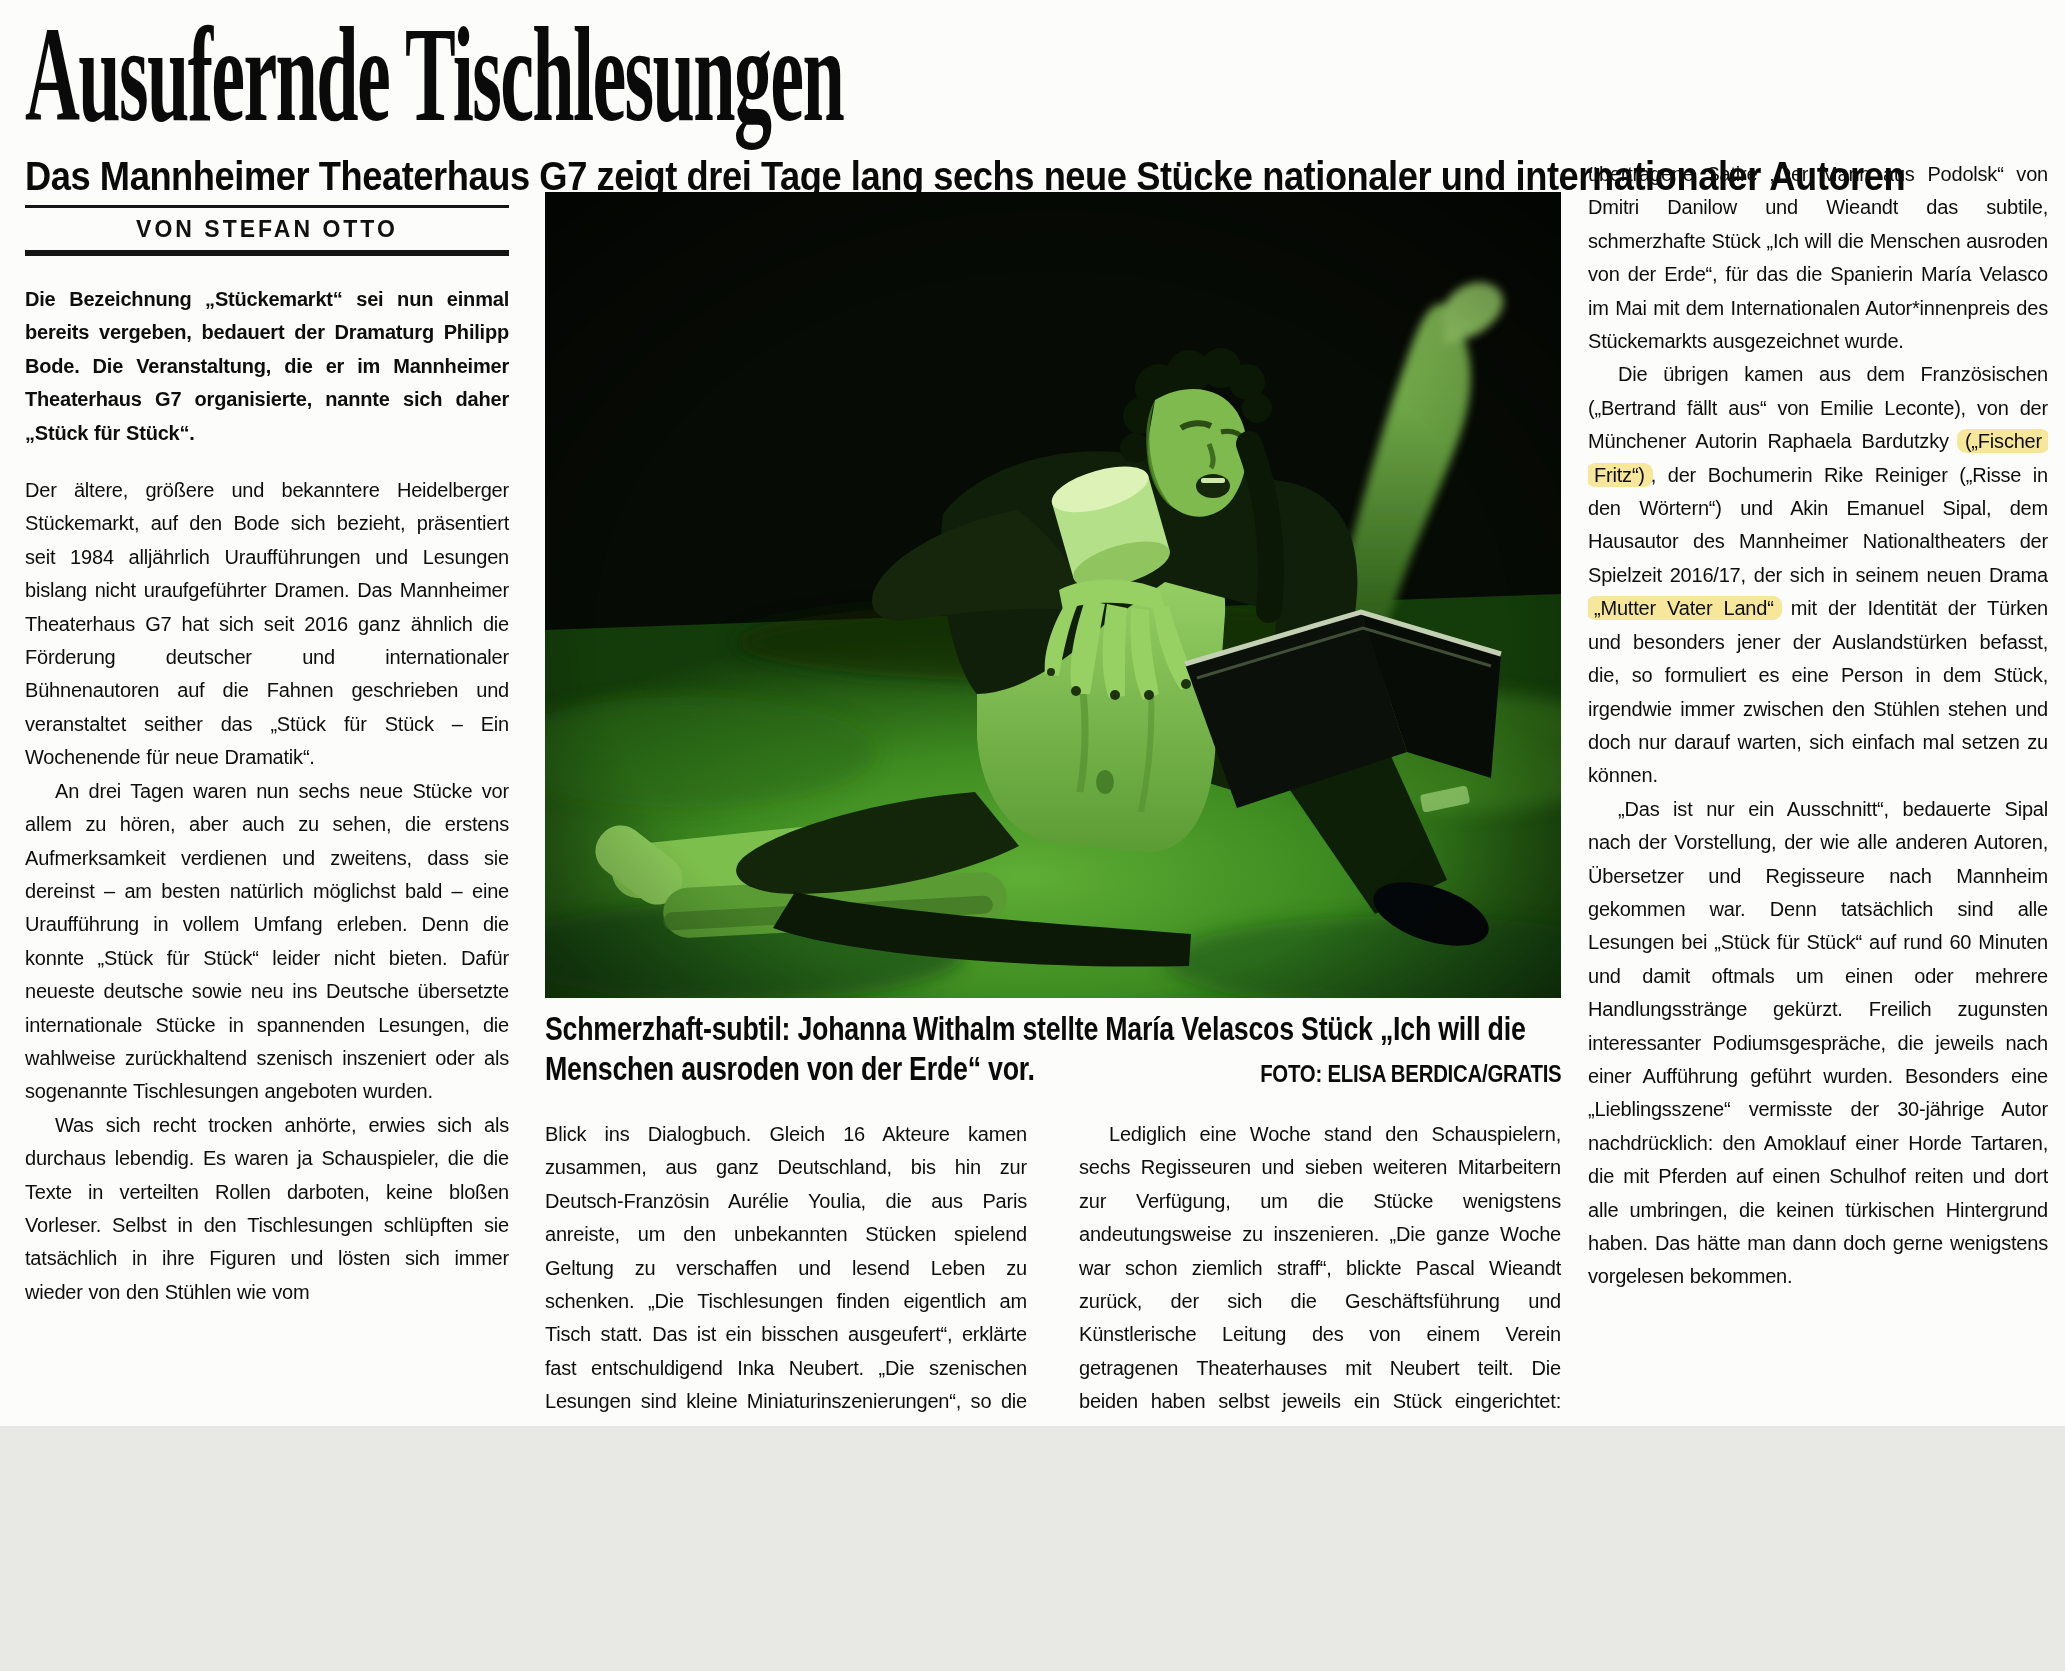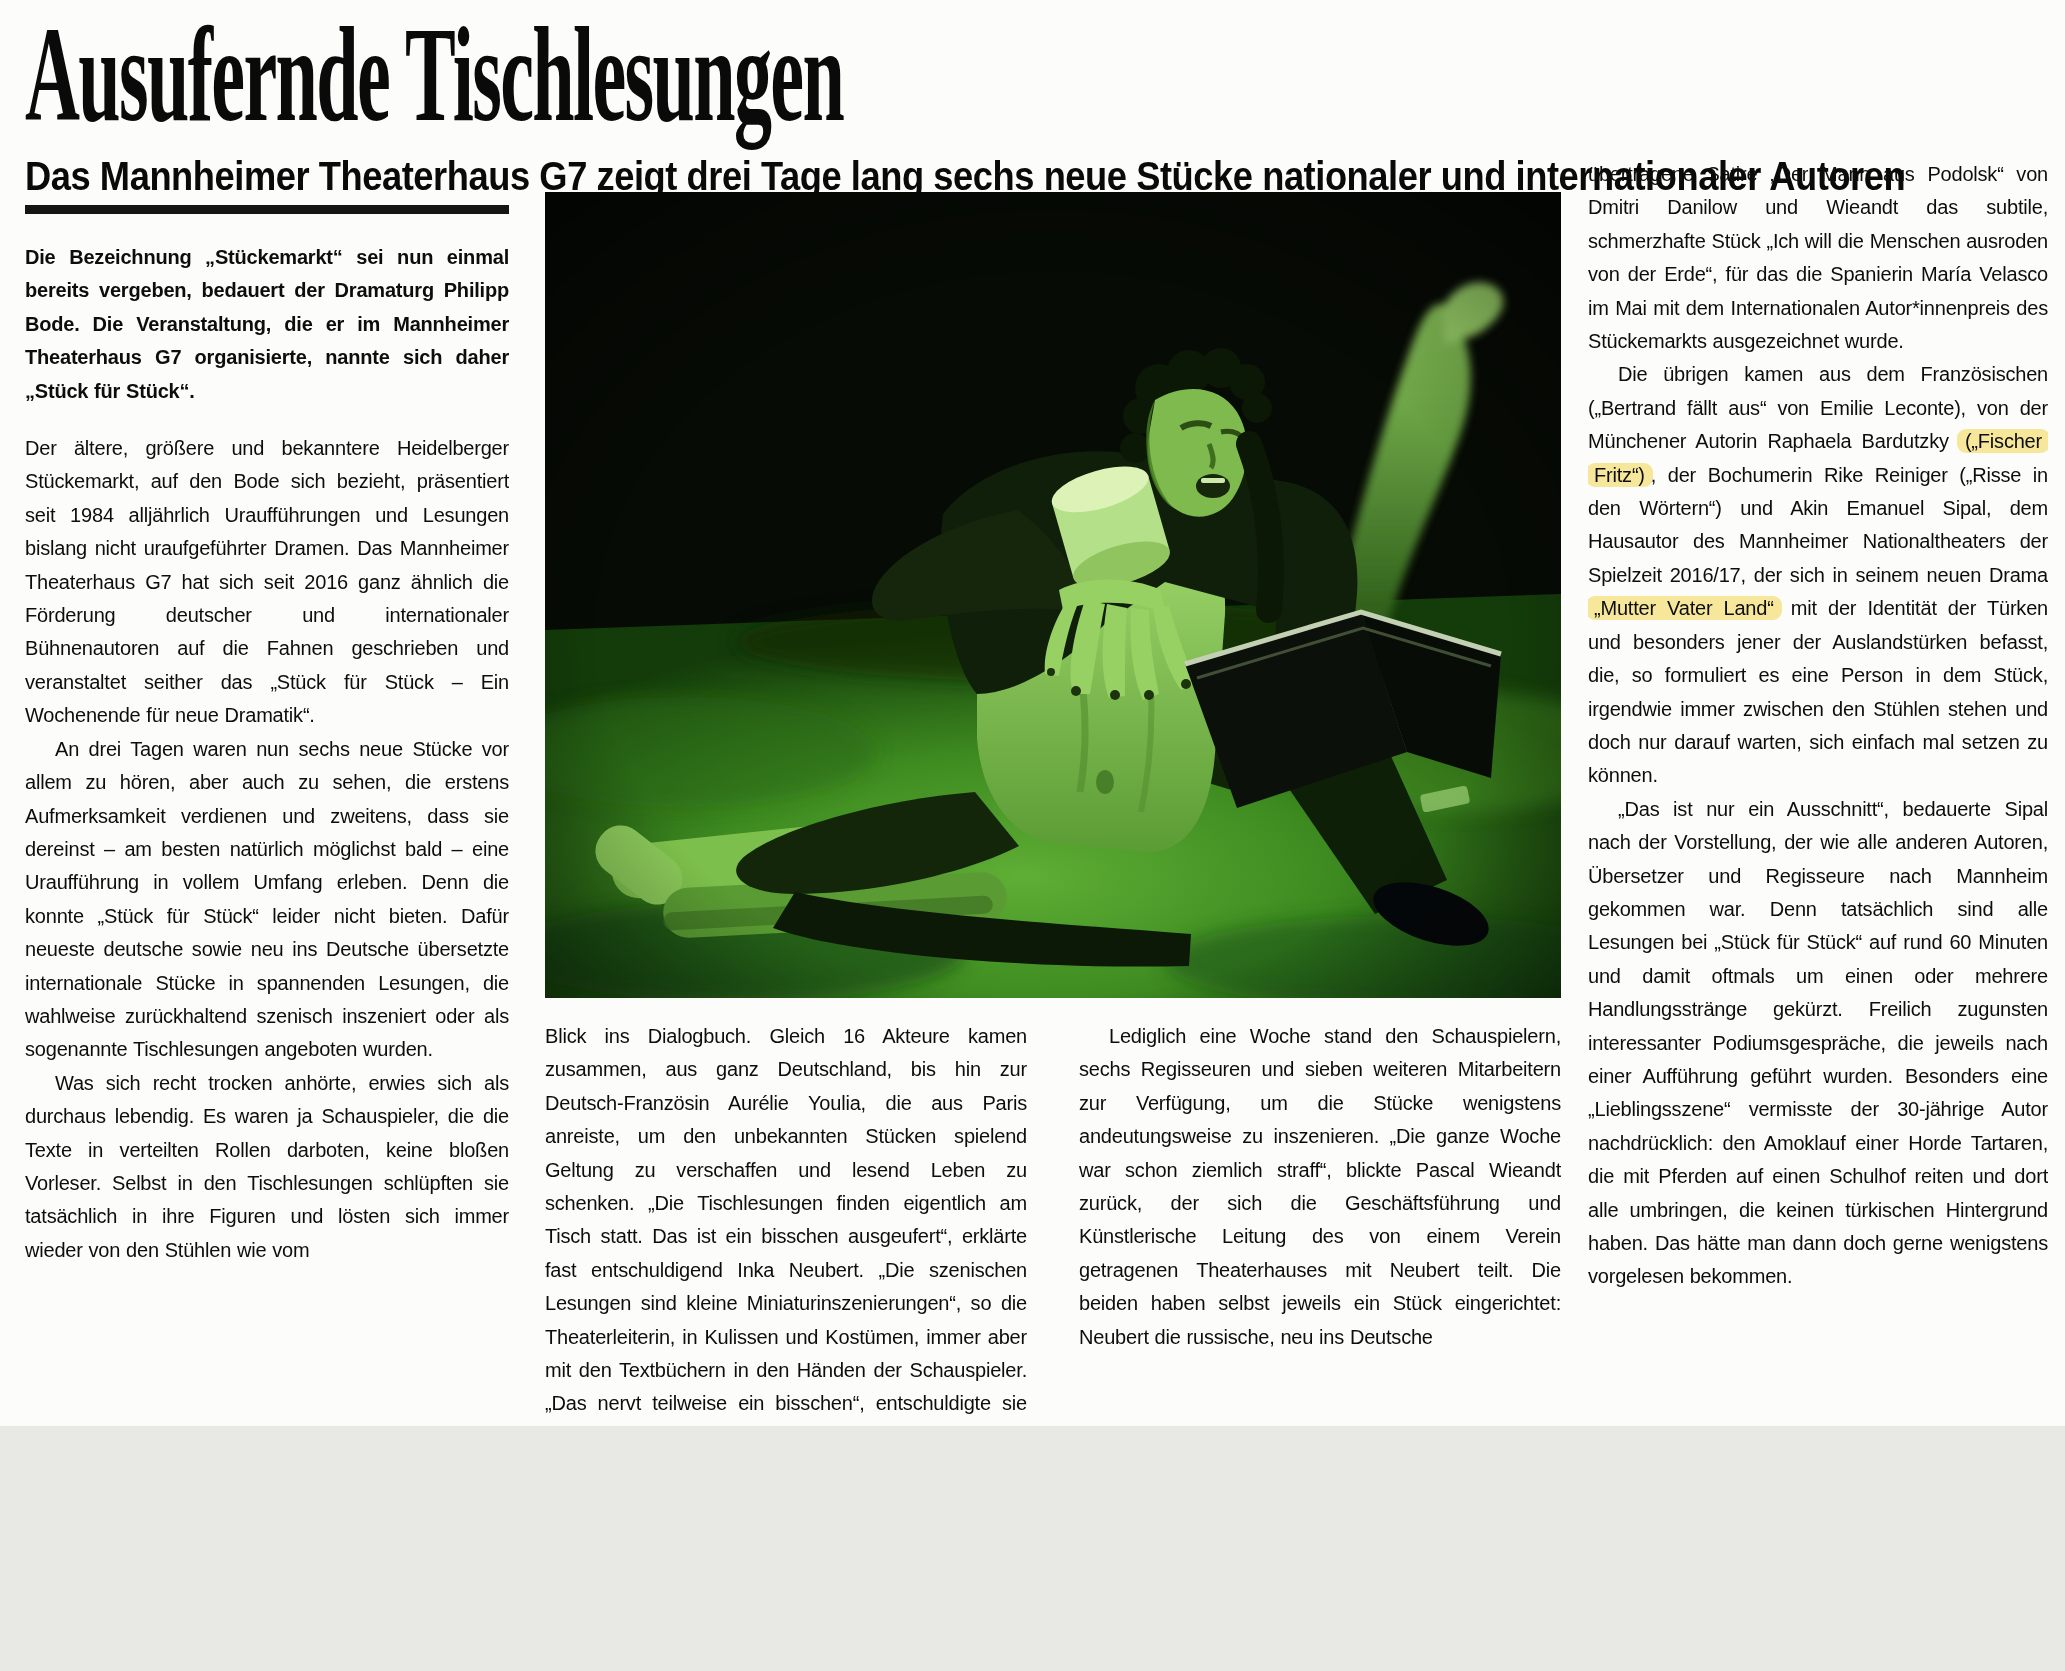--- a/index.html
+++ b/index.html
@@ -56,20 +56,21 @@
 <div class="page">
 
   <header class="header">
     <h1 class="headline">Ausufernde Tischlesungen</h1>
     <h2 class="subhead">Das Mannheimer Theaterhaus G7 zeigt drei Tage lang sechs neue Stücke nationaler und internationaler Autoren</h2>
   </header>
 
   <section class="col-left">
     <div class="byline-block">
       <div class="rule-thin"></div>
+      <div class="byline">VON STEFAN OTTO</div>
       <div class="rule-thick"></div>
     </div>
     <div class="body-text">
         <p class="lead"><span>Die Bezeichnung „Stückemarkt“ sei nun einmal bereits vergeben, bedauert der Dramaturg Philipp Bode. Die Veranstaltung, die er im Mannheimer Theaterhaus G7 organisierte, nannte sich daher „Stück für Stück“.</span></p>
         <p class="gap"><span>Der ältere, größere und bekanntere Heidelberger Stückemarkt, auf den Bode sich bezieht, präsentiert seit 1984 alljährlich Uraufführungen und Lesungen bislang nicht uraufgeführter Dramen. Das Mannheimer Theaterhaus G7 hat sich seit 2016 ganz ähnlich die Förderung deutscher und internationaler Bühnenautoren auf die Fahnen geschrieben und veranstaltet seither das „Stück für Stück – Ein Wochenende für neue Dramatik“.</span></p>
         <p class="indent"><span>An drei Tagen waren nun sechs neue Stücke vor allem zu hören, aber auch zu sehen, die erstens Aufmerksamkeit verdienen und zweitens, dass sie dereinst – am besten natürlich möglichst bald – eine Uraufführung in vollem Umfang erleben. Denn die konnte „Stück für Stück“ leider nicht bieten. Dafür neueste deutsche sowie neu ins Deutsche übersetzte internationale Stücke in spannenden Lesungen, die wahlweise zurückhaltend szenisch inszeniert oder als sogenannte Tischlesungen angeboten wurden.</span></p>
         <p class="indent"><span>Was sich recht trocken anhörte, erwies sich als durchaus lebendig. Es waren ja Schauspieler, die die Texte in verteilten Rollen darboten, keine bloßen Vorleser. Selbst in den Tischlesungen schlüpften sie tatsächlich in ihre Figuren und lösten sich immer wieder von den Stühlen wie vom</span></p>
       </div>
   </section>
 
@@ -189,20 +190,26 @@
           <path d="M816,420 L956,462 L946,586 L862,560 Z" fill="#070c06"></path>
           <path d="M640,472 L816,420 L956,462" stroke="#c3d0b4" stroke-width="5" fill="none"></path>
           <path d="M652,486 L818,436 L946,474" stroke="#5a6b4c" stroke-width="3" fill="none" opacity="0.7"></path>
         </g>
 
         <rect x="876" y="598" width="48" height="18" rx="4" transform="rotate(-12 900 607)" fill="#a6d57e" opacity="0.65"></rect>
         <rect width="1016" height="806" fill="url(#vign)"></rect>
       </svg>
     </figure>
 
+    <div class="caption-row">
+      <div class="caption-scale">
+        <p class="caption">Schmerzhaft-subtil: Johanna Withalm stellte María Velascos Stück „Ich will die Menschen ausroden von der Erde“ vor.</p>
+      </div>
+      <span class="credit">FOTO: ELISA BERDICA/GRATIS</span>
+    </div>
 
     <div class="mid-cols">
       <div class="body-text midcol">
           <p><span>Blick ins Dialogbuch. Gleich 16 Akteure kamen zusammen, aus ganz Deutschland, bis hin zur Deutsch-Französin Aurélie Youlia, die aus Paris anreiste, um den unbekannten Stücken spielend Geltung zu verschaffen und lesend Leben zu schenken. „Die Tischlesungen finden eigentlich am Tisch statt. Das ist ein bisschen ausgeufert“, erklärte fast entschuldigend Inka Neubert. „Die szenischen Lesungen sind kleine Miniaturinszenierungen“, so die Theaterleiterin, in Kulissen und Kostümen, immer aber mit den Textbüchern in den Händen der Schauspieler. „Das nervt teilweise ein bisschen“, entschuldigte sie aber-</span></p>
         </div>
       <div class="body-text midcol">
           <p class="indent"><span>Lediglich eine Woche stand den Schauspielern, sechs Regisseuren und sieben weiteren Mitarbeitern zur Verfügung, um die Stücke wenigstens andeutungsweise zu inszenieren. „Die ganze Woche war schon ziemlich straff“, blickte Pascal Wieandt zurück, der sich die Geschäftsführung und Künstlerische Leitung des von einem Verein getragenen Theaterhauses mit Neubert teilt. Die beiden haben selbst jeweils ein Stück eingerichtet: Neubert die russische, neu ins Deutsche</span></p>
         </div>
     </div>
   </section>

